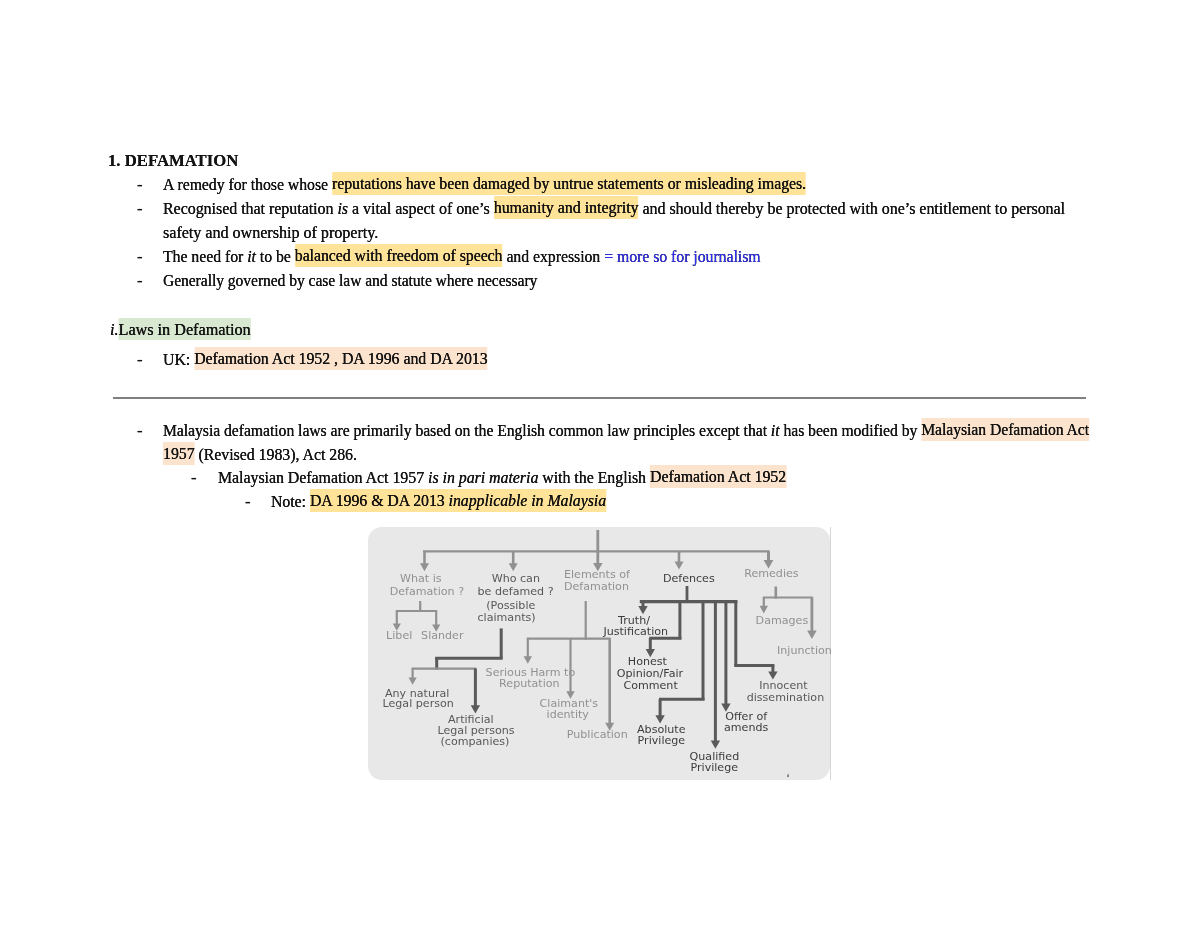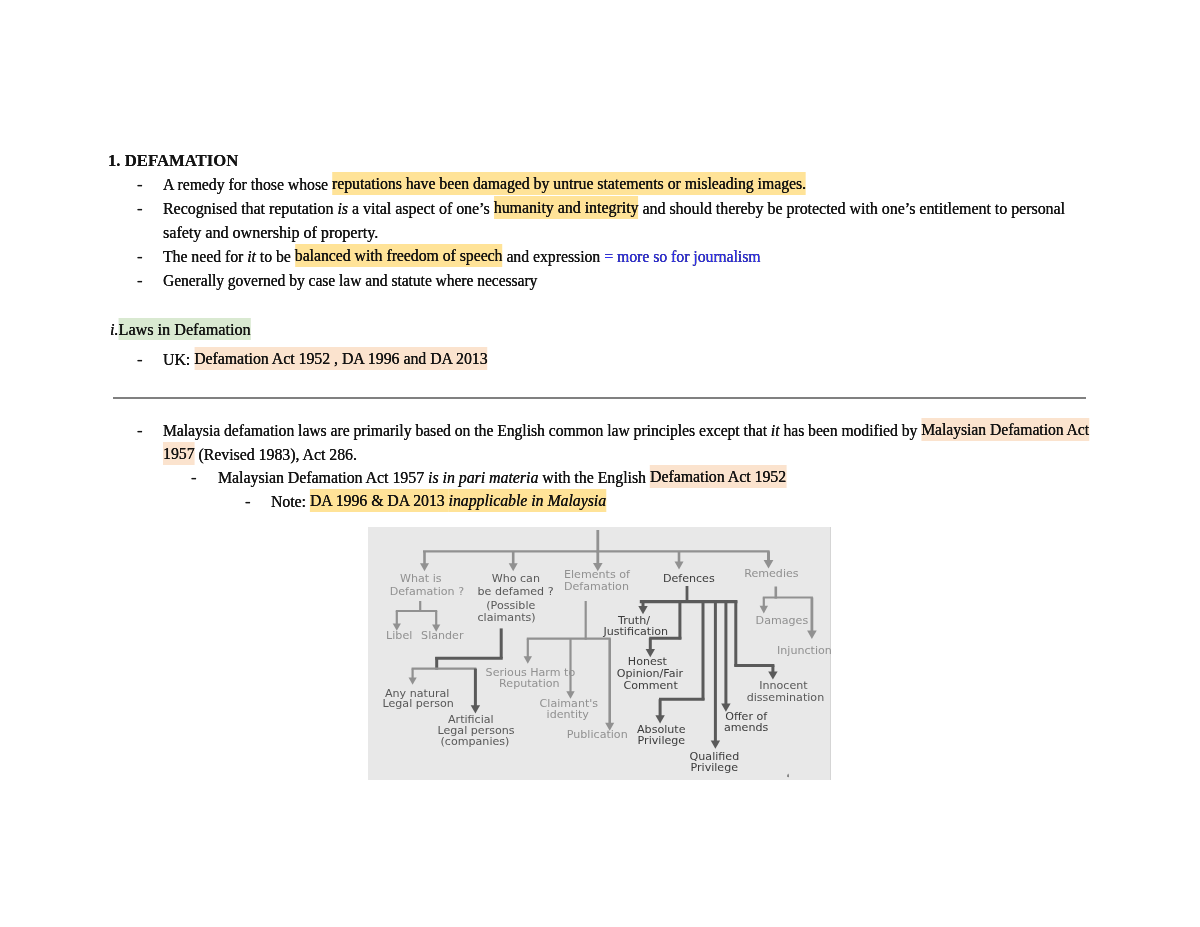--- a/index.html
+++ b/index.html
@@ -62,21 +62,21 @@
   <div class="dash" style="left:137.1px;top:418.5px;">-</div>
   <div class="ln" style="left:163px;top:418.5px;transform:scaleX(0.9171);"><span>Malaysia defamation laws are primarily based on the English common law principles except that </span><i>it</i><span> has been modified by </span><span class="hl-p">Malaysian Defamation Act</span></div>
   <div class="ln" style="left:163px;top:442.5px;transform:scaleX(0.929);"><span class="hl-p">1957</span><span> (Revised 1983), Act 286.</span></div>
 
   <div class="dash" style="left:191.0px;top:465.5px;">-</div>
   <div class="ln" style="left:217.6px;top:465.5px;transform:scaleX(0.9306);"><span>Malaysian Defamation Act 1957 </span><i>is in pari materia</i><span> with the English </span><span class="hl-p">Defamation Act 1952</span></div>
 
   <div class="dash" style="left:245.0px;top:489.5px;">-</div>
   <div class="ln" style="left:271.4px;top:489.5px;transform:scaleX(0.9262);"><span>Note: </span><span class="hl-y">DA 1996 &amp; DA 2013 </span><span class="hl-y"><i>inapplicable in Malaysia</i></span></div>
 
-  <div class="diagram" style="left:368px;top:527px;width:462px;height:253px;">
+  <div class="diagram" style="left:368px;top:527px;width:462px;height:253px;border-radius:14px;">
     <div class="diag-edge"></div>
     <svg width="463" height="253" viewBox="0 0 463 253" font-family="DejaVu Sans, sans-serif" font-size="11.1px">
       <g>
         <line x1="229.8" y1="3.0" x2="229.8" y2="25.5" stroke="#919191" stroke-width="2.8"></line>
         <line x1="55.0" y1="24.4" x2="401.6" y2="24.4" stroke="#919191" stroke-width="2.2"></line>
         <line x1="56.5" y1="24.4" x2="56.5" y2="37.5" stroke="#919191" stroke-width="2.6"></line>
         <path d="M 52.00 36.30 L 61.00 36.30 L 56.50 44.30 Z" fill="#919191"></path>
         <line x1="145.2" y1="24.4" x2="145.2" y2="37.5" stroke="#919191" stroke-width="2.6"></line>
         <path d="M 140.70 36.30 L 149.70 36.30 L 145.20 44.30 Z" fill="#919191"></path>
         <line x1="229.8" y1="24.4" x2="229.8" y2="37.1" stroke="#919191" stroke-width="2.8"></line>

